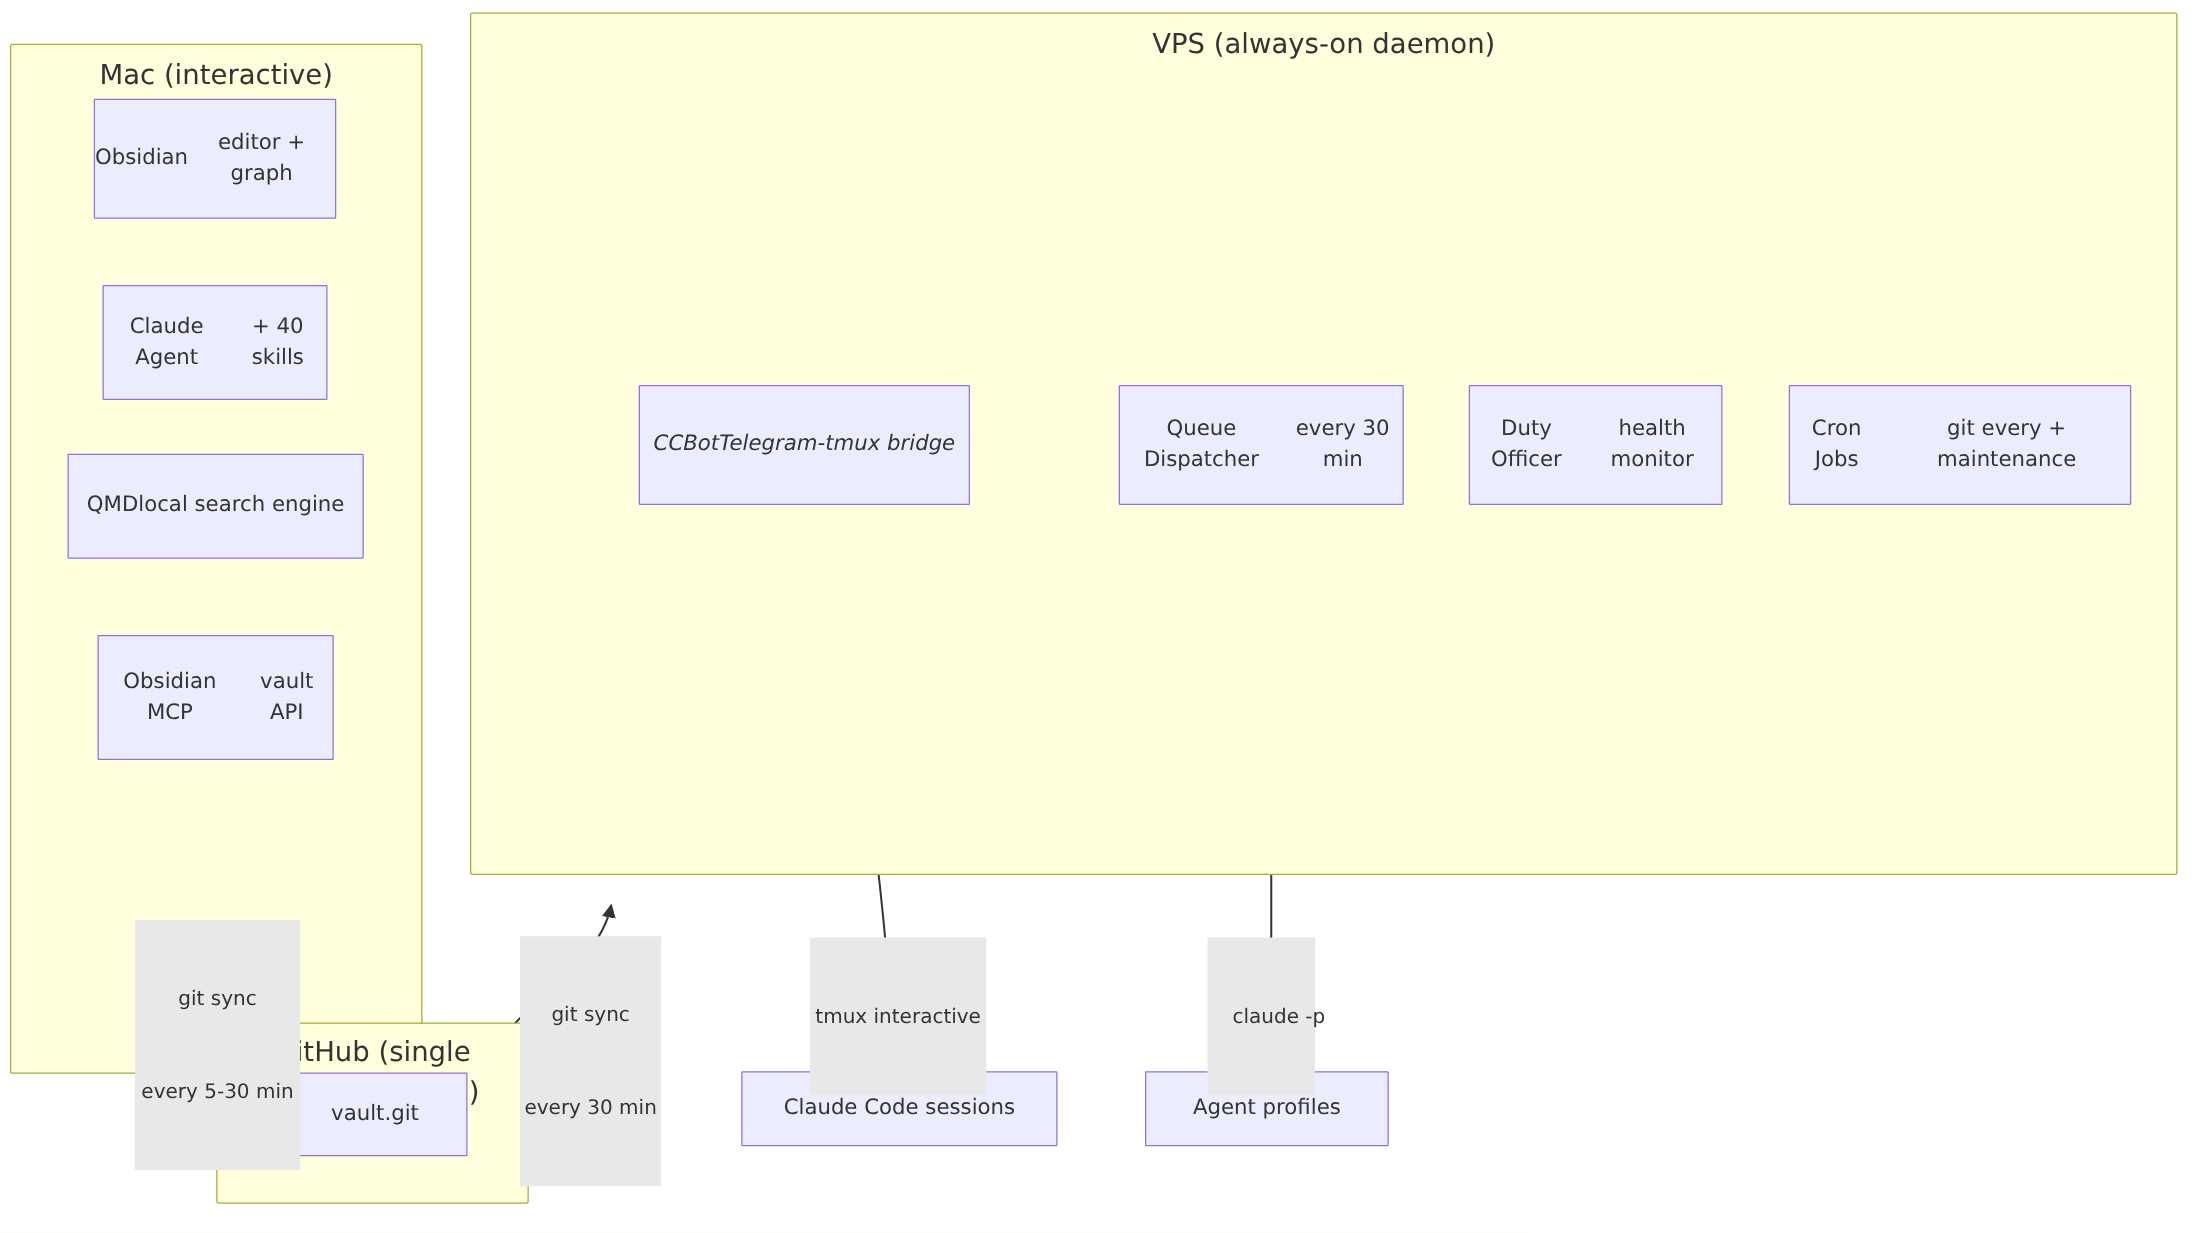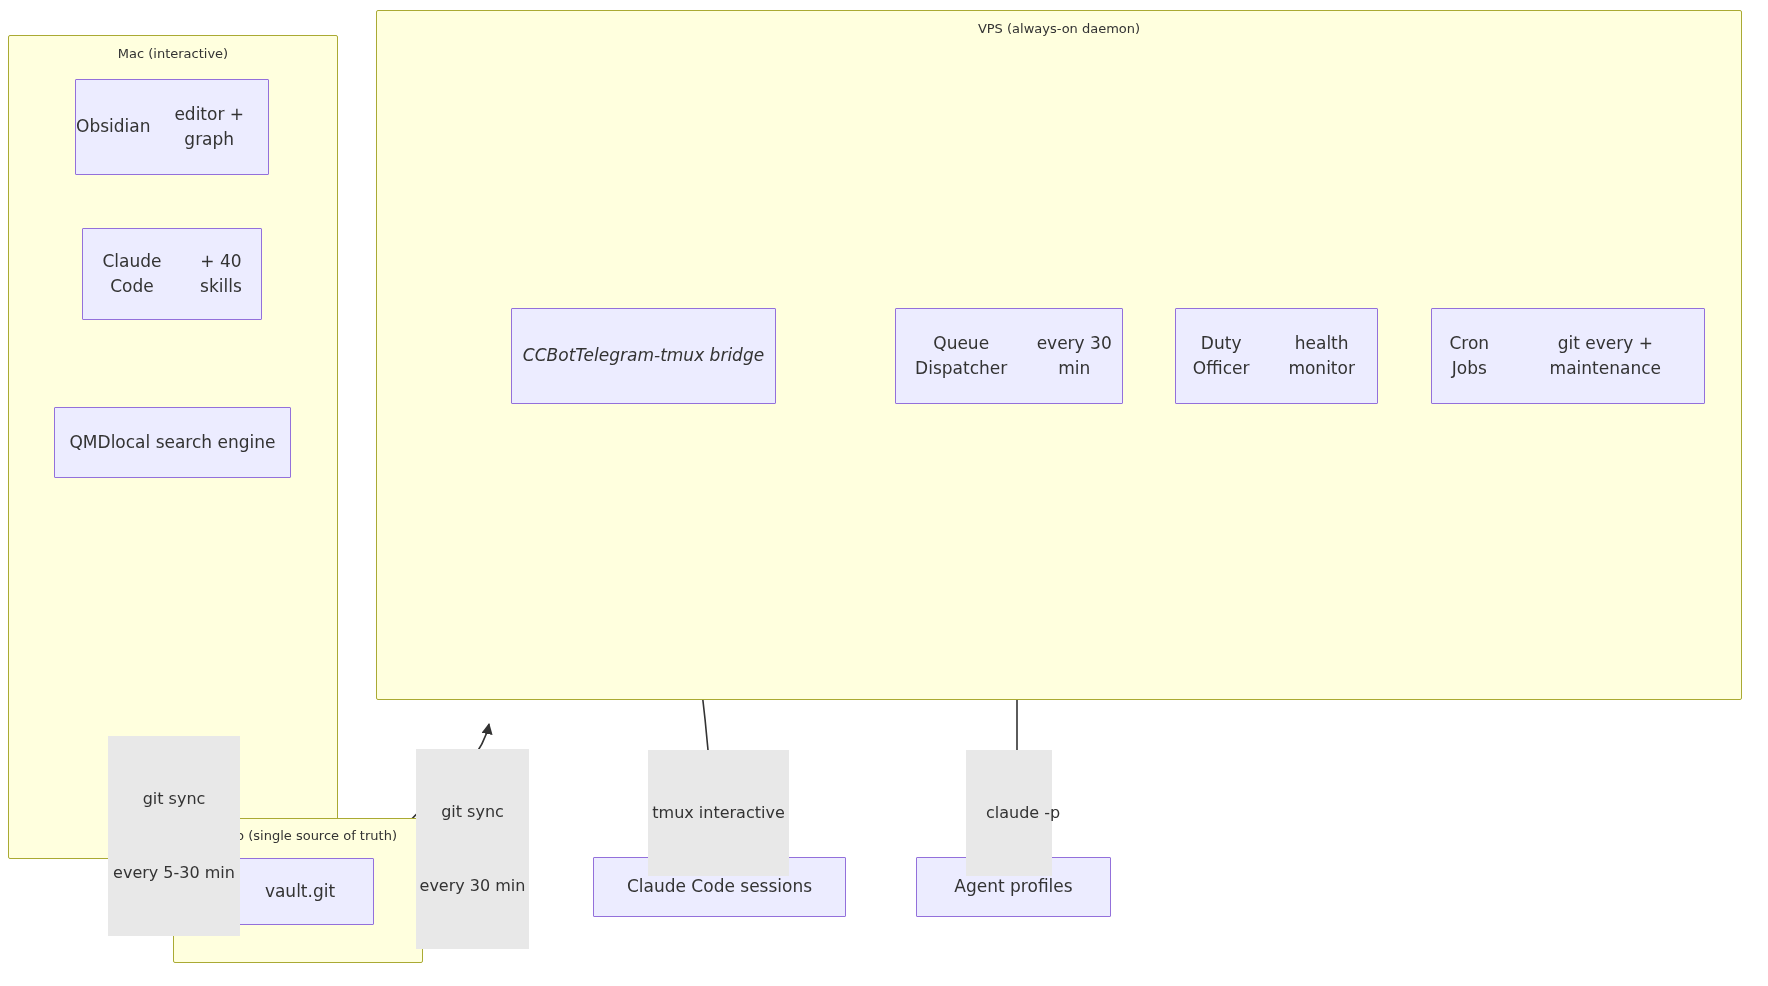--- a/index.html
+++ b/index.html
@@ -4,21 +4,21 @@
 <style>
   html,body{margin:0;padding:0;background:#ffffff;}
   body{width:1768px;height:986px;position:relative;overflow:hidden;
        font-family:"DejaVu Sans","Liberation Sans",sans-serif;}
   #canvas{position:absolute;inset:0;width:1768px;height:986px;}
   svg.edges{position:absolute;left:0;top:0;width:1768px;height:986px;pointer-events:none;}
 
   .cluster{position:absolute;box-sizing:border-box;
            background:#ffffde;border:1px solid #aaaa33;border-radius:2px;}
   .cluster-title{position:absolute;left:0;right:0;text-align:center;
-                 font-size:13px;color:#333333;white-space:normal;line-height:1.45;}
+                 font-size:22px;color:#333333;white-space:normal;line-height:1.45;}
 
   .node{position:absolute;box-sizing:border-box;display:flex;flex-direction:row;
         align-items:center;justify-content:center;
         background:#ececff;border:1px solid #9370db;border-radius:1px;
         font-size:17px;color:#333333;line-height:1.5;text-align:center;}
   .node .l2{display:block;}
 
   .edge-label{position:absolute;background:#e8e8e8;color:#333333;font-size:16px;
               line-height:1.55;text-align:center;white-space:pre;padding:1px 3px;
               box-sizing:border-box;}
@@ -47,29 +47,33 @@
   <div class="cluster" style="left:8px;top:35px;width:330px;height:824px;">
     <div class="cluster-title" style="top:9px;">Mac (interactive)</div>
   </div>
 
   <div class="node" style="left:75px;top:79px;width:194px;height:96px;">
     <span>Obsidian</span>
     <span class="l2">editor + graph</span>
   </div>
 
   <div class="node" style="left:82px;top:228px;width:180px;height:92px;">
-    <span>Claude Code</span>
+    <span>Claude Agent</span>
     <span class="l2">+ 40 skills</span>
   </div>
 
-  <div class="node" style="left:54px;top:363px;width:237px;height:71px;margin-top:44px;">
+  <div class="node" style="left:54px;top:363px;width:237px;height:84px;">
     <span>QMD</span>
     <span class="l2">local search engine</span>
   </div>
 
+  <div class="node" style="left:78px;top:508px;width:189px;height:100px;">
+    <span>Obsidian MCP</span>
+    <span class="l2">vault API</span>
+  </div>
 
   <div class="cluster" style="left:376px;top:10px;width:1366px;height:690px;">
     <div class="cluster-title" style="top:9px;">VPS (always-on daemon)</div>
   </div>
 
   <div class="node" style="left:511px;top:308px;width:265px;height:96px;font-style:italic;">
     <span>CCBot</span>
     <span class="l2">Telegram-tmux bridge</span>
   </div>
 

